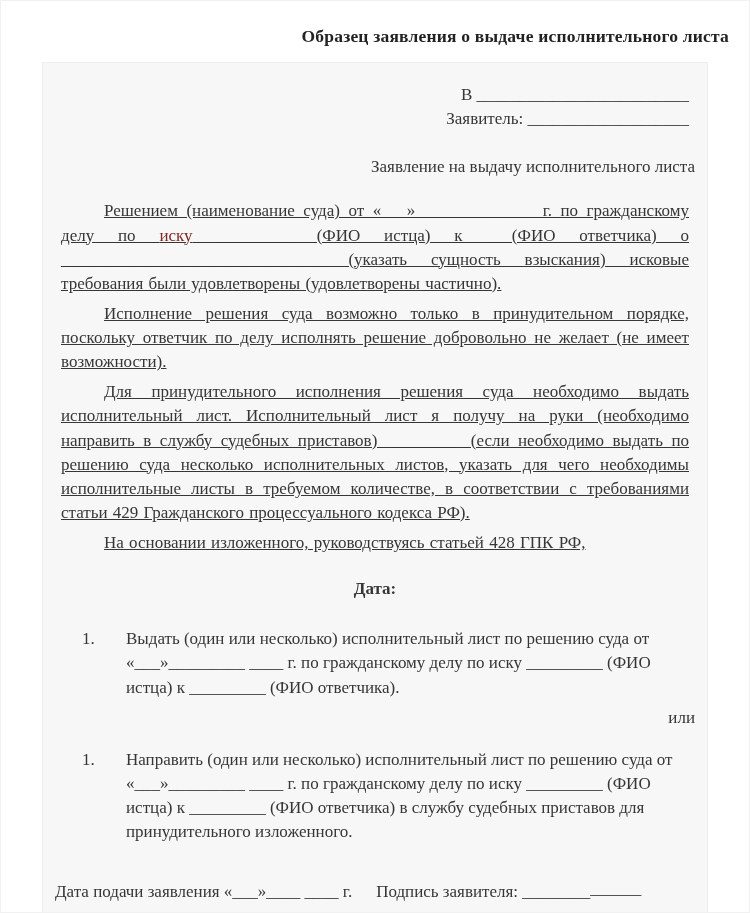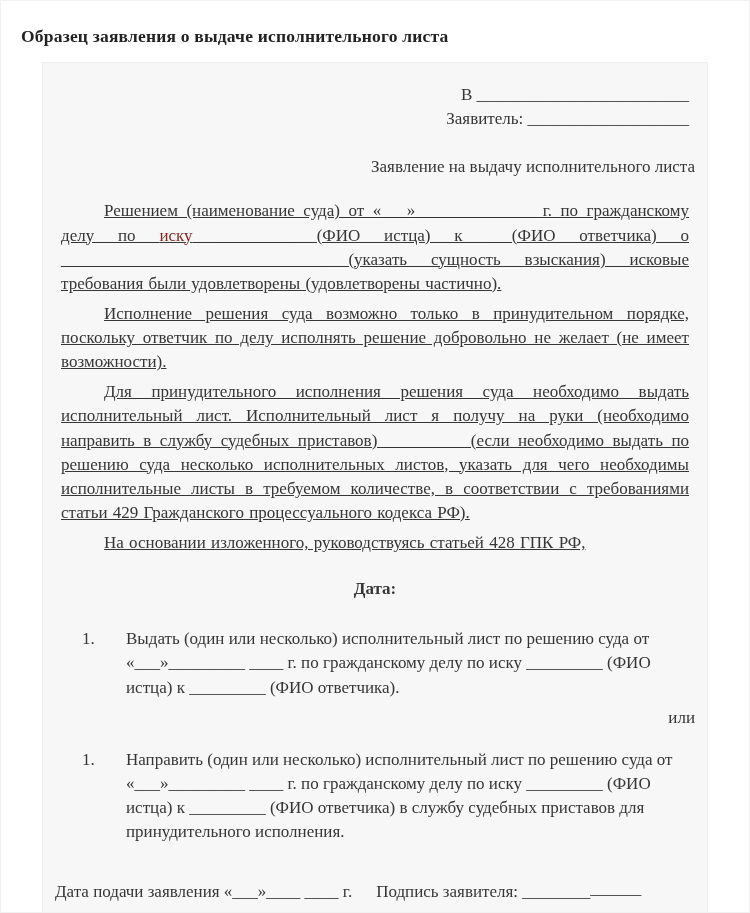--- a/index.html
+++ b/index.html
@@ -11,21 +11,21 @@
   .page {
     position: relative;
     width: 750px;
     height: 913px;
     box-sizing: border-box;
     background: #ffffff;
     border: 1px solid #f1f1f1;
     overflow: hidden;
   }
   .page-title {
-    text-align: left;
+    text-align: right;
     font-size: 17.5px;
     font-weight: bold;
     color: #222222;
     margin: 25px 20px 15px 20px;
     letter-spacing: 0.2px;
   }
   .doc {
     width: 666px;
     margin: 0 auto;
     box-sizing: border-box;
@@ -116,21 +116,21 @@
 
     <div class="option">
       <span class="num">1.</span>
       <span class="opt-text">Выдать (один или несколько) исполнительный лист по решению суда от «___»_________ ____ г. по гражданскому делу по иску _________ (ФИО истца) к _________ (ФИО ответчика).</span>
     </div>
 
     <div class="or-label">или</div>
 
     <div class="option">
       <span class="num">1.</span>
-      <span class="opt-text">Направить (один или несколько) исполнительный лист по решению суда от «___»_________ ____ г. по гражданскому делу по иску _________ (ФИО истца) к _________ (ФИО ответчика) в службу судебных приставов для принудительного исполнения.</span>
+      <span class="opt-text">Направить (один или несколько) исполнительный лист по решению суда от «___»_________ ____ г. по гражданскому делу по иску _________ (ФИО истца) к _________ (ФИО ответчика) в службу судебных приставов для принудительного изложенного.</span>
     </div>
 
     <div class="footer-line">
       <span>Дата подачи заявления «___»____ ____ г.</span><span class="footer-gap"></span><span>Подпись заявителя:</span>
       <span>________</span><span class="raise">______</span>
     </div>
 
   </div>
 </div>
 

